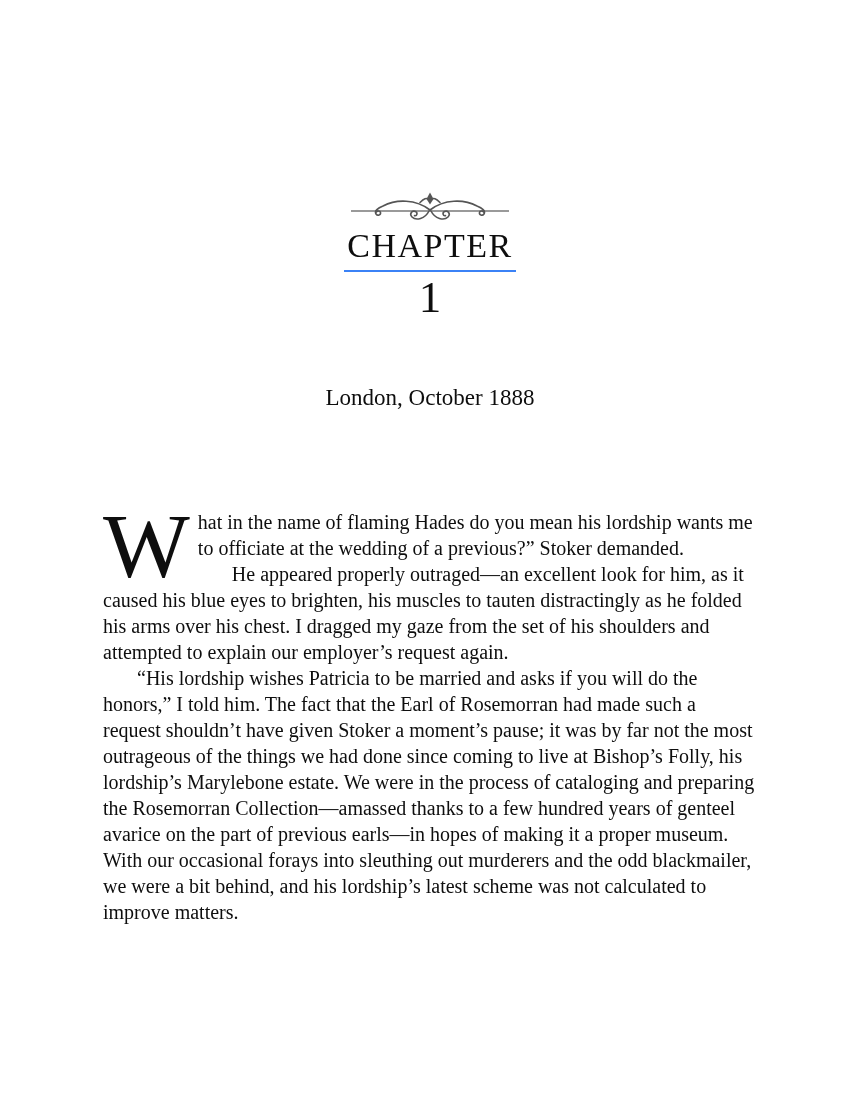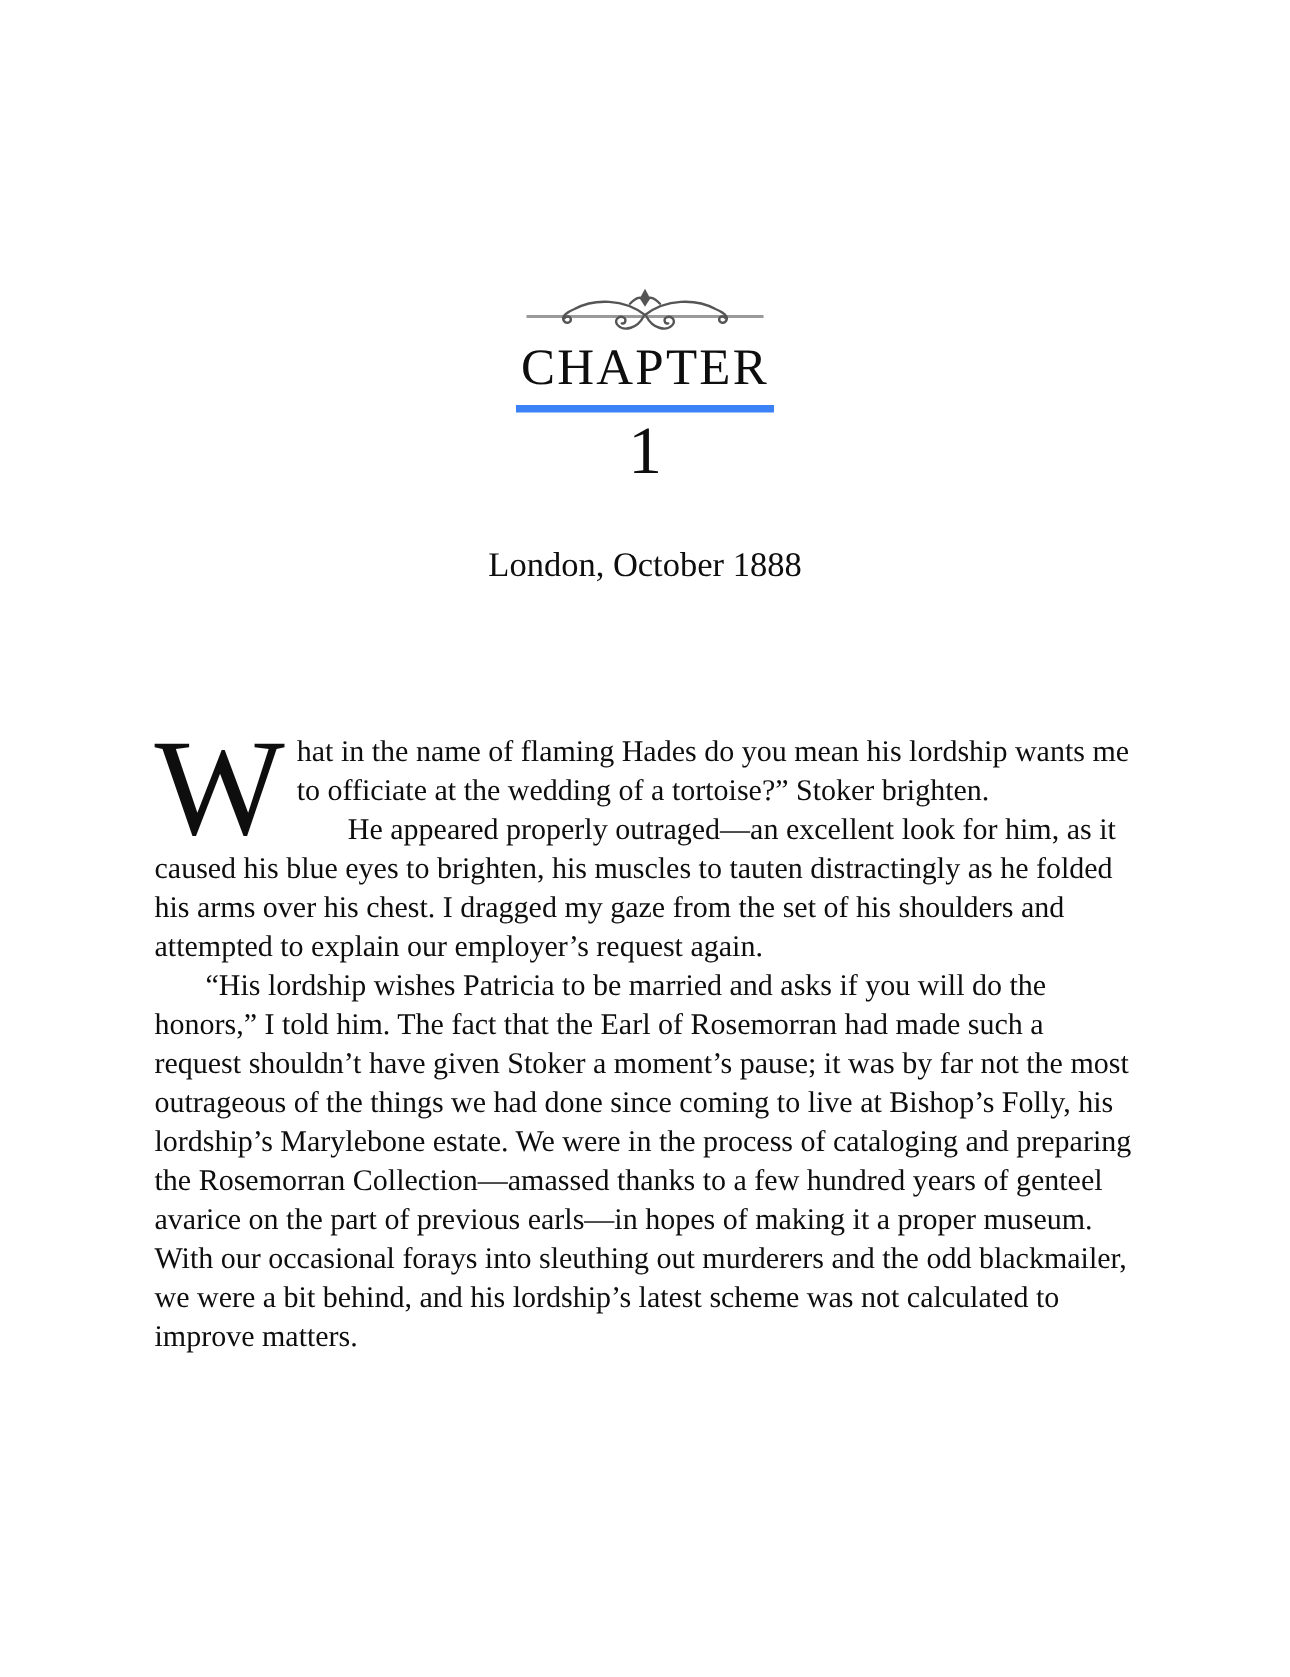--- a/index.html
+++ b/index.html
@@ -21,35 +21,35 @@
   }
   .chapter-heading {
     margin: 4px 0 0 0;
     text-align: center;
     font-weight: normal;
     font-size: 34px;
     line-height: 1.15;
   }
   .chapter-heading .underlined {
     display: inline-block;
-    border-bottom: 5px solid #3b82f6;
+    border-bottom: 2px solid #3b82f6;
     padding: 0 3px 5px 3px;
     letter-spacing: 1.5px;
   }
   .chapter-number {
     text-align: center;
     font-size: 45px;
     line-height: 1.05;
     margin-top: 2px;
   }
   .dateline {
     text-align: center;
     font-size: 23px;
     line-height: 26px;
-    margin-top: 40px;
+    margin-top: 64px;
   }
   .body-text {
     margin-top: 98px;
     font-size: 20px;
     line-height: 26px;
     text-align: left;
   }
   .para { margin: 0; padding: 0; }
   .para.indent { text-indent: 34px; }
   .dropcap {
@@ -79,18 +79,18 @@
     </svg>
   </div>
 
   <h1 class="chapter-heading"><span class="underlined">CHAPTER</span></h1>
 
   <div class="chapter-number">1</div>
 
   <div class="dateline">London, October 1888</div>
 
   <div class="body-text">
-    <p class="para"><span class="dropcap">W</span><span>hat in the name of flaming Hades do you mean his lordship wants me to officiate at the wedding of a tortoise?” Stoker brighten.</span></p>
+    <p class="para"><span class="dropcap">W</span><span>hat in the name of flaming Hades do you mean his lordship wants me to officiate at the wedding of a previous?” Stoker demanded.</span></p>
     <p class="para indent">He appeared properly outraged—an excellent look for him, as it caused his blue eyes to brighten, his muscles to tauten distractingly as he folded his arms over his chest. I dragged my gaze from the set of his shoulders and attempted to explain our employer’s request again.</p>
     <p class="para indent">“His lordship wishes Patricia to be married and asks if you will do the honors,” I told him. The fact that the Earl of Rosemorran had made such a request shouldn’t have given Stoker a moment’s pause; it was by far not the most outrageous of the things we had done since coming to live at Bishop’s Folly, his lordship’s Marylebone estate. We were in the process of cataloging and preparing the Rosemorran Collection—amassed thanks to a few hundred years of genteel avarice on the part of previous earls—in hopes of making it a proper museum. With our occasional forays into sleuthing out murderers and the odd blackmailer, we were a bit behind, and his lordship’s latest scheme was not calculated to improve matters.</p>
   </div>
 
 </div>
 
 </body></html>

